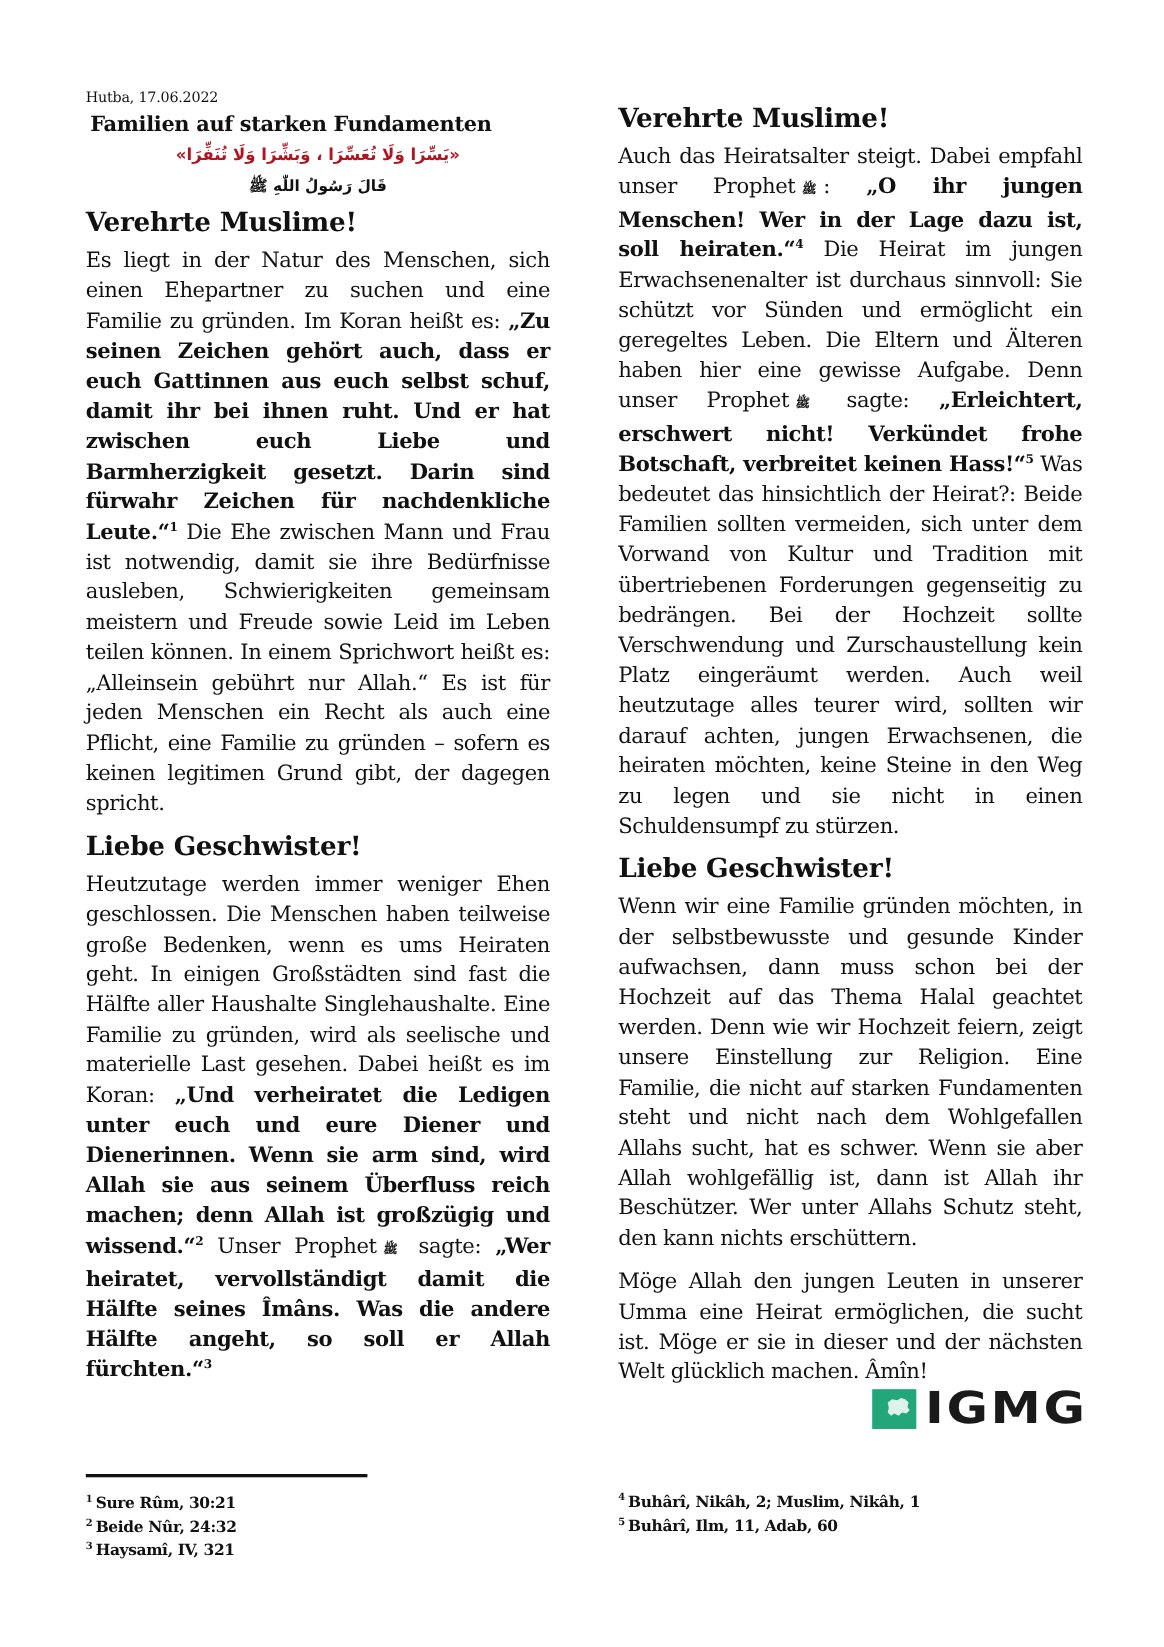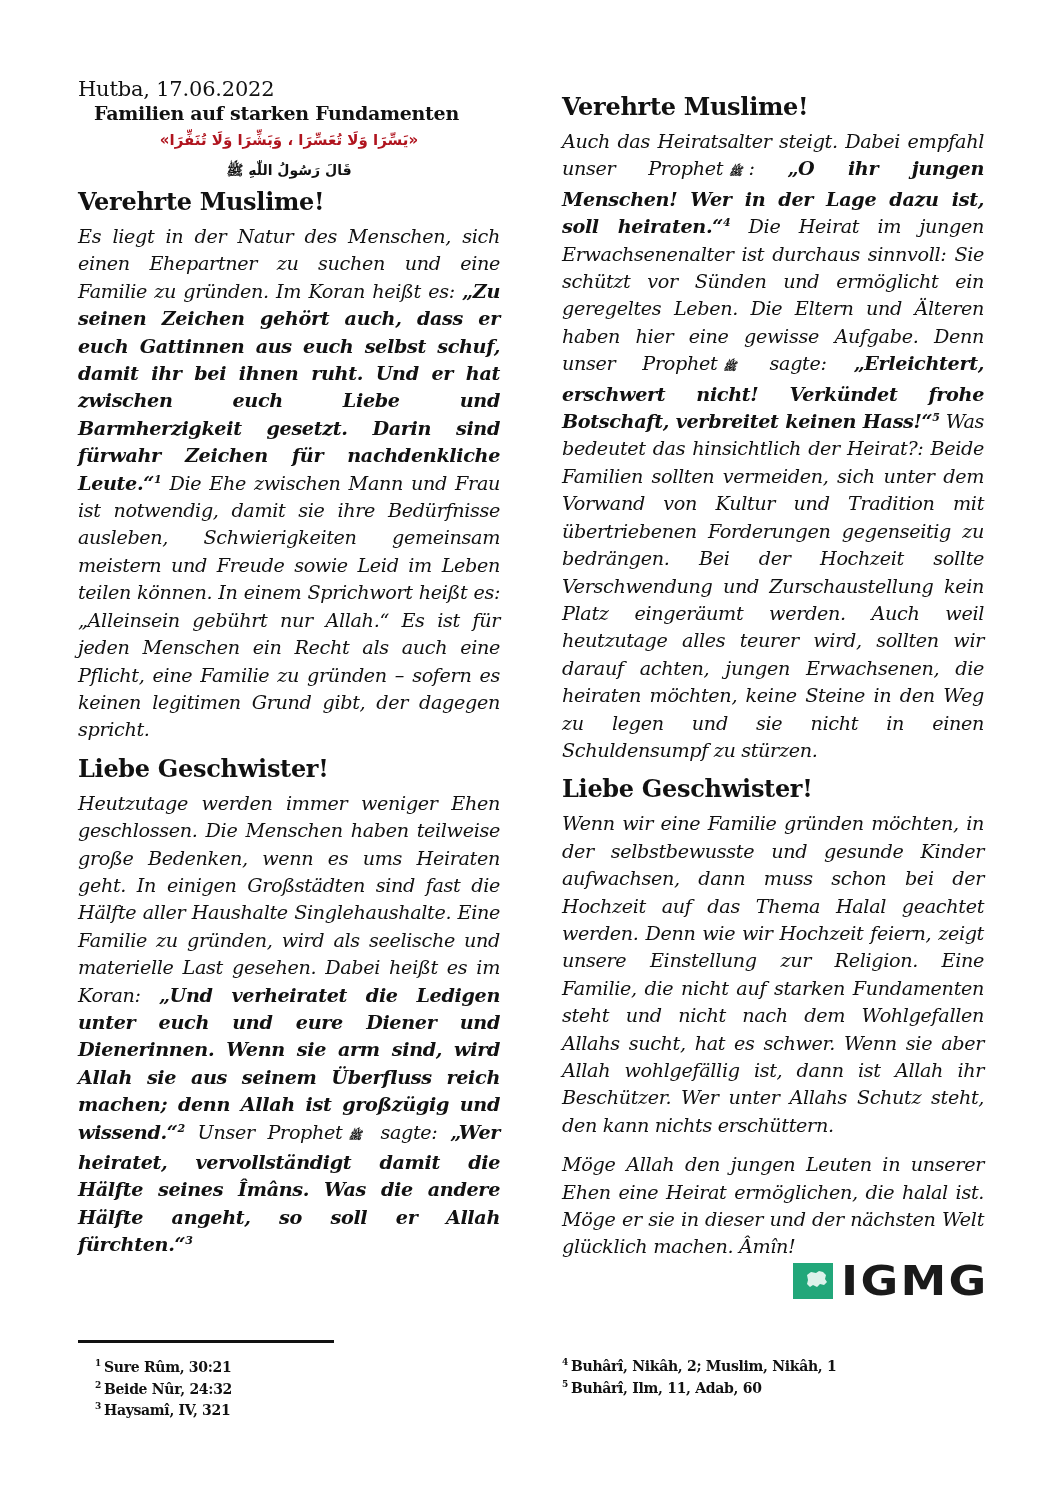--- a/index.html
+++ b/index.html
@@ -2,34 +2,34 @@
 <html><head>
 <meta charset="utf-8">
 <style>
   html, body { margin: 0; padding: 0; background: #ffffff; }
   body { width: 1058px; height: 1497px; position: relative; overflow: hidden;
          font-family: "DejaVu Serif", "Liberation Serif", serif; color: #111; }
   .page { position: absolute; inset: 0; }
   .col { position: absolute; top: 78px; width: 422px; }
   .col-left { left: 78px; }
   .col-right { left: 562px; top: 94px; }
-  .p { font-size: 19.2px; line-height: 27.4px; text-align: justify; margin: 0 0 12px 0; letter-spacing: -0.35px; font-style: italic; }
+  .p { font-size: 19.2px; line-height: 27.4px; text-align: justify; margin: 0 0 12px 0; letter-spacing: -0.35px; }
   .p b { font-weight: bold; }
-  .date { font-size: 21px; line-height: 23px; margin: 0; letter-spacing: -0.2px; }
-  .title { font-size: 19px; line-height: 24px; font-weight: bold; margin: 0 0 4px 16px; letter-spacing: -0.3px; }
+  .date { font-size: 13px; line-height: 23px; margin: 0; letter-spacing: -0.2px; }
+  .title { font-size: 19px; line-height: 24px; font-weight: bold; margin: 0 0 4px 4px; letter-spacing: -0.3px; }
   .arabic { direction: rtl; text-align: center; font-family: "DejaVu Sans", sans-serif; font-weight: bold;
             color: #111; font-size: 15px; line-height: 22px; margin: 0; }
   .arabic .br { color: #b0141e; }
   .arabic-red { color: #b0141e; }
   .arabic-small { font-size: 14px; margin: 8px 0 8px; }
   .heading { font-size: 24px; font-weight: bold; line-height: 26px; margin: 0 0 8px 0; letter-spacing: -0.3px; }
   .sup { font-size: 11px; vertical-align: super; line-height: 0; font-weight: bold; }
   .saw { font-family: "DejaVu Sans", sans-serif; font-size: 11px; font-weight: bold; display: inline-block; padding: 0 6px; }
   .footnotes { position: absolute; font-size: 14px; line-height: 18px; font-weight: bold; letter-spacing: -0.3px; }
-  .fn-left { left: 95px; top: 1354px; }
+  .fn-left { left: 78px; top: 1354px; }
   .fn-right { left: 562px; top: 1353px; }
   .fn-rule { position: absolute; left: 78px; top: 1340px; width: 256px; height: 3px; background: #111; }
   .fn .num { font-size: 9px; vertical-align: super; margin-right: 3px; }
   .logo { position: absolute; left: 793px; top: 1263px; display: flex; align-items: center; gap: 8px; }
   .logo-mark { width: 40px; height: 36px; background: #22a77a; position: relative; overflow: hidden; }
   .logo-text { font-family: "DejaVu Sans", sans-serif; font-weight: bold; font-size: 40px; letter-spacing: 2px;
                color: #1a1a1a; line-height: 36px; transform: scaleX(1.15); transform-origin: left center; }
 </style>
 </head>
 <body>
@@ -55,21 +55,21 @@
   </div>
 
   <div class="col col-right">
     <p class="heading" style="margin-top:0;">Verehrte Muslime!</p>
     <p class="p">
       <span>Auch das Heiratsalter steigt. Dabei empfahl unser Prophet</span><span class="saw">ﷺ</span><span>: </span><b>„O ihr jungen Menschen! Wer in der Lage dazu ist, soll heiraten.“</b><span class="sup">4</span><span> Die Heirat im jungen Erwachsenenalter ist durchaus sinnvoll: Sie schützt vor Sünden und ermöglicht ein geregeltes Leben. Die Eltern und Älteren haben hier eine gewisse Aufgabe. Denn unser Prophet</span><span class="saw">ﷺ</span><span> sagte: </span><b>„Erleichtert, erschwert nicht! Verkündet frohe Botschaft, verbreitet keinen Hass!“</b><span class="sup">5</span><span> Was bedeutet das hinsichtlich der Heirat?: Beide Familien sollten vermeiden, sich unter dem Vorwand von Kultur und Tradition mit übertriebenen Forderungen gegenseitig zu bedrängen. Bei der Hochzeit sollte Verschwendung und Zurschaustellung kein Platz eingeräumt werden. Auch weil heutzutage alles teurer wird, sollten wir darauf achten, jungen Erwachsenen, die heiraten möchten, keine Steine in den Weg zu legen und sie nicht in einen Schuldensumpf zu stürzen.</span>
     </p>
 
     <p class="heading">Liebe Geschwister!</p>
     <p class="p">Wenn wir eine Familie gründen möchten, in der selbstbewusste und gesunde Kinder aufwachsen, dann muss schon bei der Hochzeit auf das Thema Halal geachtet werden. Denn wie wir Hochzeit feiern, zeigt unsere Einstellung zur Religion. Eine Familie, die nicht auf starken Fundamenten steht und nicht nach dem Wohlgefallen Allahs sucht, hat es schwer. Wenn sie aber Allah wohlgefällig ist, dann ist Allah ihr Beschützer. Wer unter Allahs Schutz steht, den kann nichts erschüttern.</p>
-    <p class="p">Möge Allah den jungen Leuten in unserer Ehen eine Heirat ermöglichen, die halal ist. Möge er sie in dieser und der nächsten Welt glücklich machen. Âmîn!</p>
+    <p class="p">Möge Allah den jungen Leuten in unserer Umma eine Heirat ermöglichen, die sucht ist. Möge er sie in dieser und der nächsten Welt glücklich machen. Âmîn!</p>
   </div>
 
   <div class="logo">
     <div class="logo-mark">
       <svg width="40" height="36" viewBox="0 0 40 36">
         <rect x="0" y="0" width="40" height="36" fill="#22a77a"></rect>
         <path d="M14 6 A13 13 0 1 0 34 24 A10 10 0 1 1 14 6 Z" fill="#ffffff"></path>
         <path d="M14 12 l4 -3 l5 1 l3 -2 l4 1 l3 3 l-1 4 l2 3 l-3 3 l-4 -1 l-3 3 l-4 -2 l-3 2 l-3 -3 l1 -4 z" fill="#ffffff" opacity="0.85"></path>
       </svg>
     </div>

